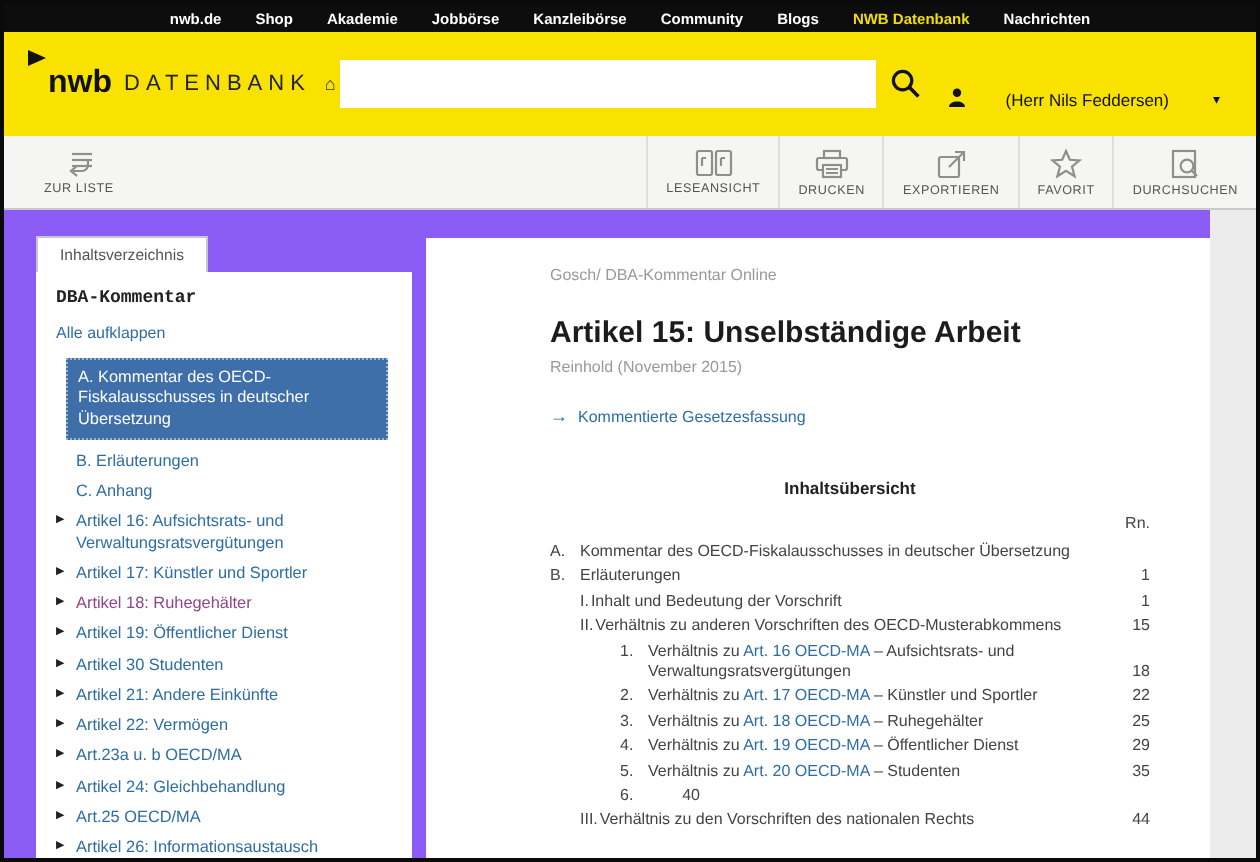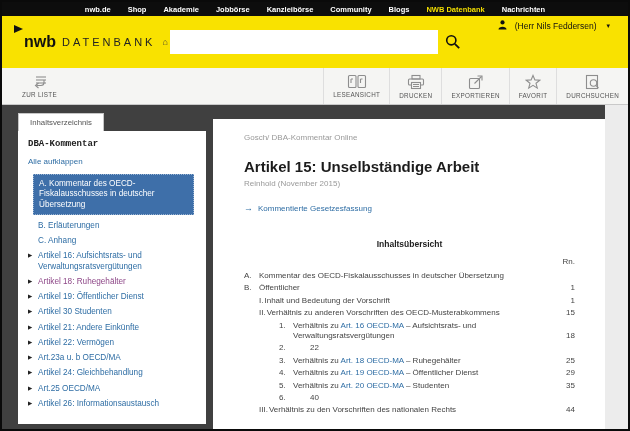--- a/index.html
+++ b/index.html
@@ -20,52 +20,52 @@
   .logo { position:absolute; left:22px; top:18px; display:flex; align-items:center; cursor:pointer; }
   .logo-flag { position:absolute; left:-10px; top:-9px; width:0; height:0;
     border-top:4px solid transparent; border-bottom:4px solid transparent; border-left:9px solid #111; }
   .logo-nwb { font-size:16px; font-weight:bold; color:#111; line-height:1; }
   .logo-suffix { font-size:11px; color:#222; letter-spacing:3px; margin-left:6px; }
   .home-glyph { font-size:9px; color:#333; margin-left:7px; }
   .search-wrap { position:absolute; left:168px; top:14px; display:flex; align-items:center; }
   .search-input { width:268px; height:24px; border:none; outline:none; background:#fff;
     box-sizing:border-box; padding:0 6px; font-size:9px; font-family:inherit; }
   .search-btn { background:none; border:none; padding:0; margin-left:7px; cursor:pointer; line-height:0; }
-  .user { position:absolute; right:18px; top:4px; display:flex; align-items:center; gap:8px;
+  .user { position:absolute; right:18px; top:28px; display:flex; align-items:center; gap:20px;
     font-size:8.5px; color:#111; cursor:pointer; }
   .caret { font-size:7px; color:#111; margin-left:2px; }
   
   .toolbar { height:36px; flex:0 0 auto; background:#f5f5f3; border-bottom:1px solid #c9c9c9;
     display:flex; align-items:stretch; }
   .tb-left { margin-left:14px; display:flex; }
   .tb-right { margin-left:auto; display:flex; }
   .tb-btn { display:flex; flex-direction:column; align-items:center; justify-content:center; gap:2px;
     padding:0 9px; background:none; border:none; border-left:1px solid #dedede; cursor:pointer; }
   .tb-left .tb-btn { border-left:none; padding:0 6px; }
   .tb-label { font-size:6.3px; color:#555; letter-spacing:.3px; white-space:nowrap; font-family:inherit; }
   .tb-icon { line-height:0; }
   .tb-icon svg { stroke:#8e8e8e; fill:none; stroke-width:1.1; }
   
-  .content { flex:1; display:flex; align-items:flex-start; background:#404040; overflow:hidden; }
+  .content { flex:1; display:flex; align-items:flex-end; background:#8b5cf6; overflow:hidden; }
   .sidebar-col { margin:6px 0 0 16px; width:188px; flex:0 0 auto; }
   .tab { display:inline-block; background:#fff; border:1px solid #c6c6c6; border-bottom:none;
     padding:4px 11px; font-size:7.8px; color:#555; cursor:pointer; }
   .panel { background:#fff; height:293px; overflow:hidden; box-sizing:border-box; padding:6px 8px; }
   .sb-title { font-size:9px; font-weight:bold; color:#222; margin:2px 0 0 2px;font-family:Liberation Mono, monospace; }
   .expand { display:inline-block; font-size:8px; color:#2e6da4; margin:8px 0 8px 2px; cursor:pointer; }
   .tree-item { display:flex; gap:4px; margin:3px 0 5px 2px; font-size:8.2px; line-height:1.25;
     color:#2e6da4; cursor:pointer; }
   .tree-item .arrow { flex:0 0 6px; font-size:5.5px; color:#222; padding-top:2px; line-height:1; }
   .tree-item.noarrow { margin-left:2px; }
   .tree-item.noarrow .arrow { visibility:hidden; }
   .tree-item.active { background:#3e6fa9; color:#fff; margin:0 4px 6px 7px; padding:4px 5px;
     border:1px dotted #9ab4d2; }
   .tree-item.visited { color:#8d4687; }
   .main-col { margin:14px 0 0 7px; width:392px; flex:0 0 auto; align-self:stretch;
-    background:#fff; box-sizing:border-box; padding:14px 30px 0 31px; overflow:hidden; }
+    background:#fff; box-sizing:border-box; padding:14px 30px 0 62px; overflow:hidden; }
   .right-strip { flex:1; align-self:stretch; background:#ececec; }
   .breadcrumb { font-size:8px; color:#999; }
   .page-title { font-size:15px; font-weight:bold; color:#1c1c1c; margin-top:16px; }
   .byline { font-size:8px; color:#999; margin-top:4px; }
   .gesetz { margin-top:16px; display:flex; align-items:center; gap:5px; font-size:8px;
     color:#2e6da4; cursor:pointer; }
   .gesetz .arr { font-size:9px; font-weight:bold; line-height:1; }
   
   .toc { margin-top:26px; }
   .toc-heading { text-align:center; font-size:8.5px; font-weight:bold; color:#222; }
@@ -212,20 +212,24 @@
     <span class="lbl">B. Erläuterungen</span>
   </div>
             <div class="tree-item noarrow">
     <span class="arrow">▶</span>
     <span class="lbl">C. Anhang</span>
   </div>
             <div class="tree-item">
     <span class="arrow">▶</span>
     <span class="lbl">Artikel 16: Aufsichtsrats- und Verwaltungsratsvergütungen</span>
   </div>
+            <div class="tree-item">
+    <span class="arrow">▶</span>
+    <span class="lbl">Artikel 17: Künstler und Sportler</span>
+  </div>
             <div class="tree-item visited">
     <span class="arrow">▶</span>
     <span class="lbl">Artikel 18: Ruhegehälter</span>
   </div>
             <div class="tree-item">
     <span class="arrow">▶</span>
     <span class="lbl">Artikel 19: Öffentlicher Dienst</span>
   </div>
             <div class="tree-item">
     <span class="arrow">▶</span>
@@ -274,40 +278,41 @@
           <span class="rn-head">Rn.</span>
         </div>
         <div class="toc-rows">
             <div class="toc-row ind0">
     <span class="toc-label">A.</span>
     <span class="toc-text">Kommentar des OECD-Fiskalausschusses in deutscher Übersetzung</span>
     <span class="toc-rn"></span>
   </div>
             <div class="toc-row ind0">
     <span class="toc-label">B.</span>
-    <span class="toc-text">Öffentlicher</span>
+    <span class="toc-text">Erläuterungen</span>
     <span class="toc-rn">1</span>
   </div>
             <div class="toc-row ind1">
     <span class="toc-label">I.</span>
     <span class="toc-text">Inhalt und Bedeutung der Vorschrift</span>
     <span class="toc-rn">1</span>
   </div>
             <div class="toc-row ind1">
     <span class="toc-label">II.</span>
     <span class="toc-text">Verhältnis zu anderen Vorschriften des OECD-Musterabkommens</span>
     <span class="toc-rn">15</span>
   </div>
             <div class="toc-row ind2">
     <span class="toc-label">1.</span>
     <span class="toc-text">Verhältnis zu <span class="toc-link">Art. 16 OECD-MA</span> – Aufsichtsrats- und Verwaltungsratsvergütungen</span>
     <span class="toc-rn">18</span>
   </div>
             <div class="toc-row ind2">
     <span class="toc-label">2.</span>
+    <span class="toc-text">Verhältnis zu <span class="toc-link">Art. 17 OECD-MA</span> – Künstler und Sportler</span>
     <span class="toc-rn">22</span>
   </div>
             <div class="toc-row ind2">
     <span class="toc-label">3.</span>
     <span class="toc-text">Verhältnis zu <span class="toc-link">Art. 18 OECD-MA</span> – Ruhegehälter</span>
     <span class="toc-rn">25</span>
   </div>
             <div class="toc-row ind2">
     <span class="toc-label">4.</span>
     <span class="toc-text">Verhältnis zu <span class="toc-link">Art. 19 OECD-MA</span> – Öffentlicher Dienst</span>

